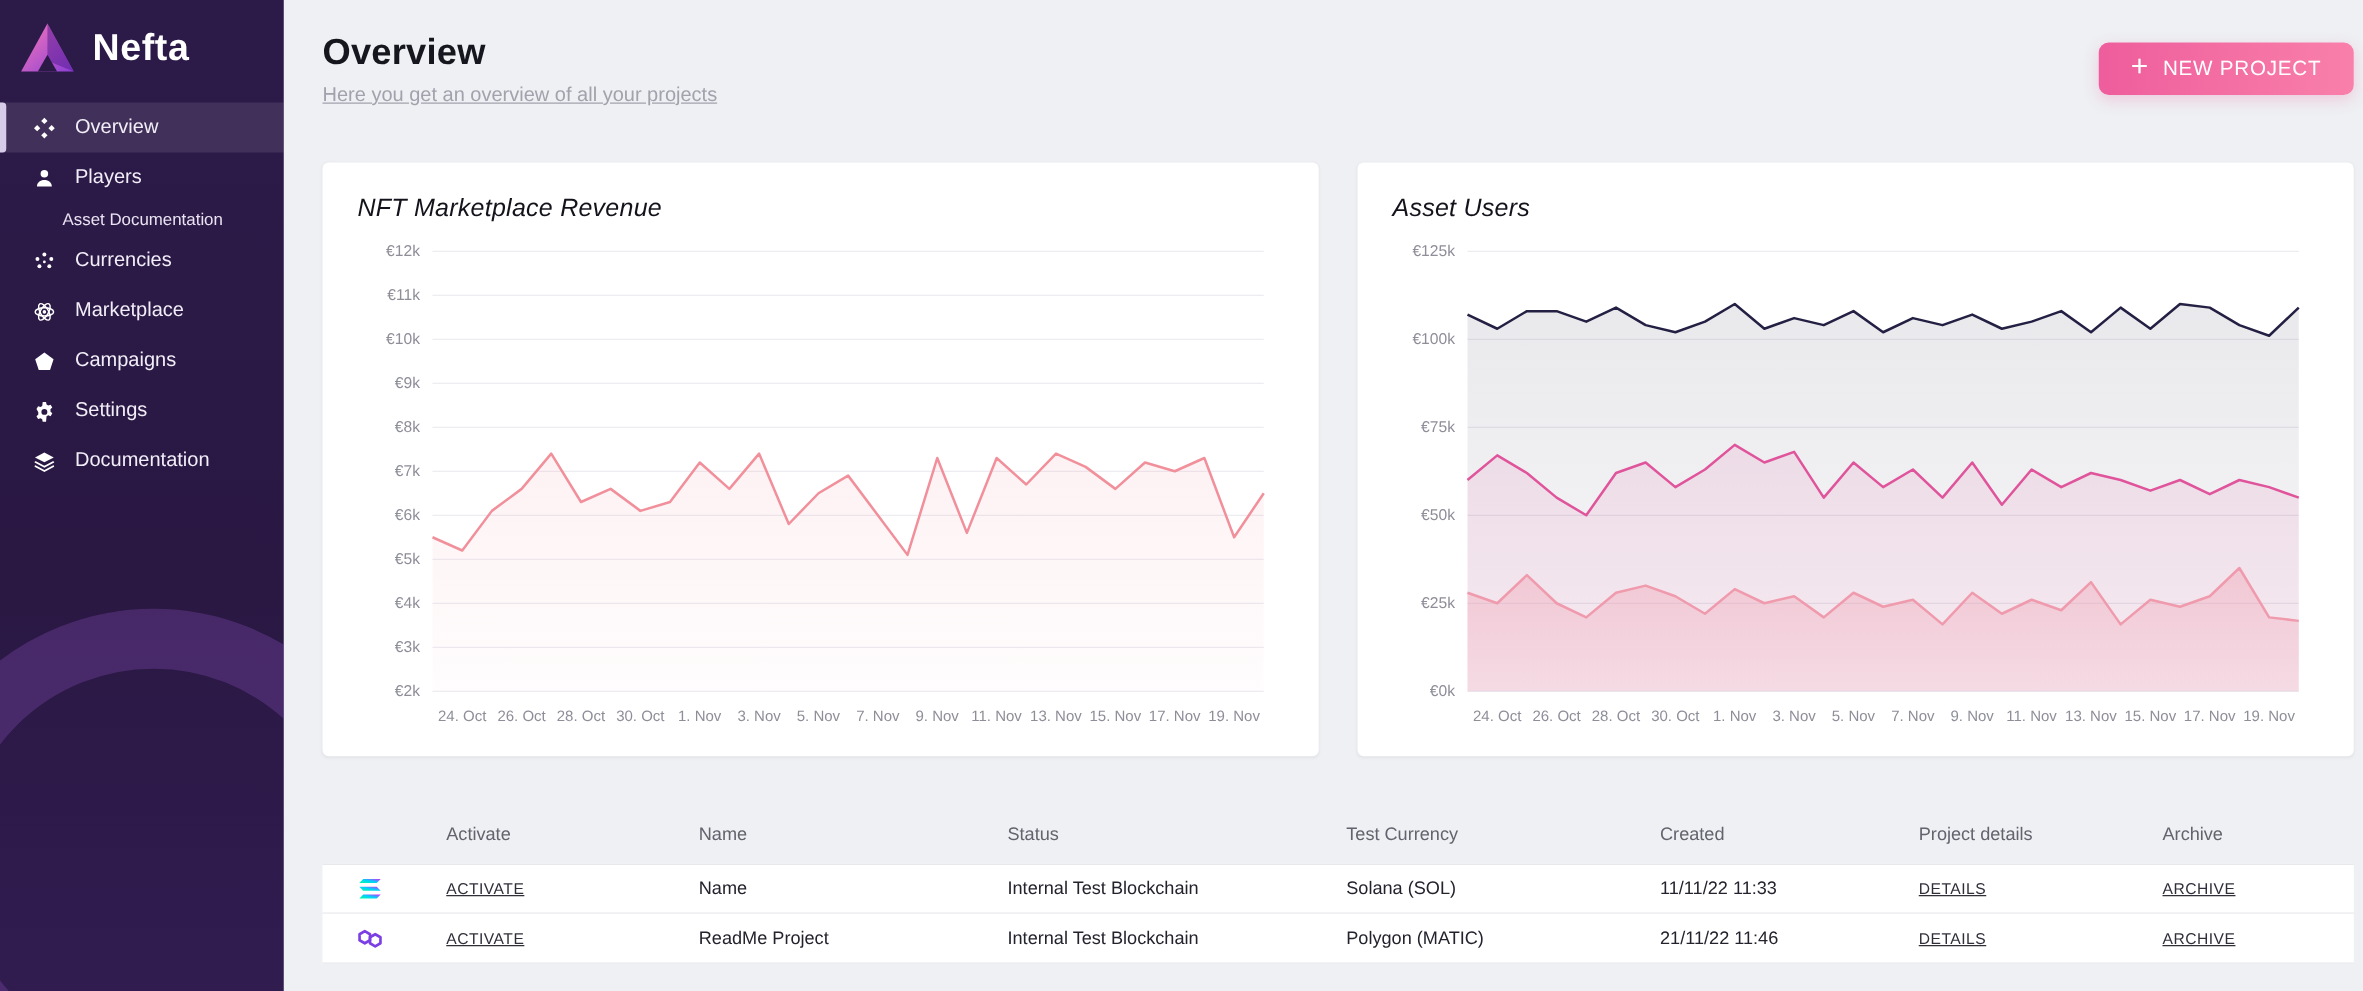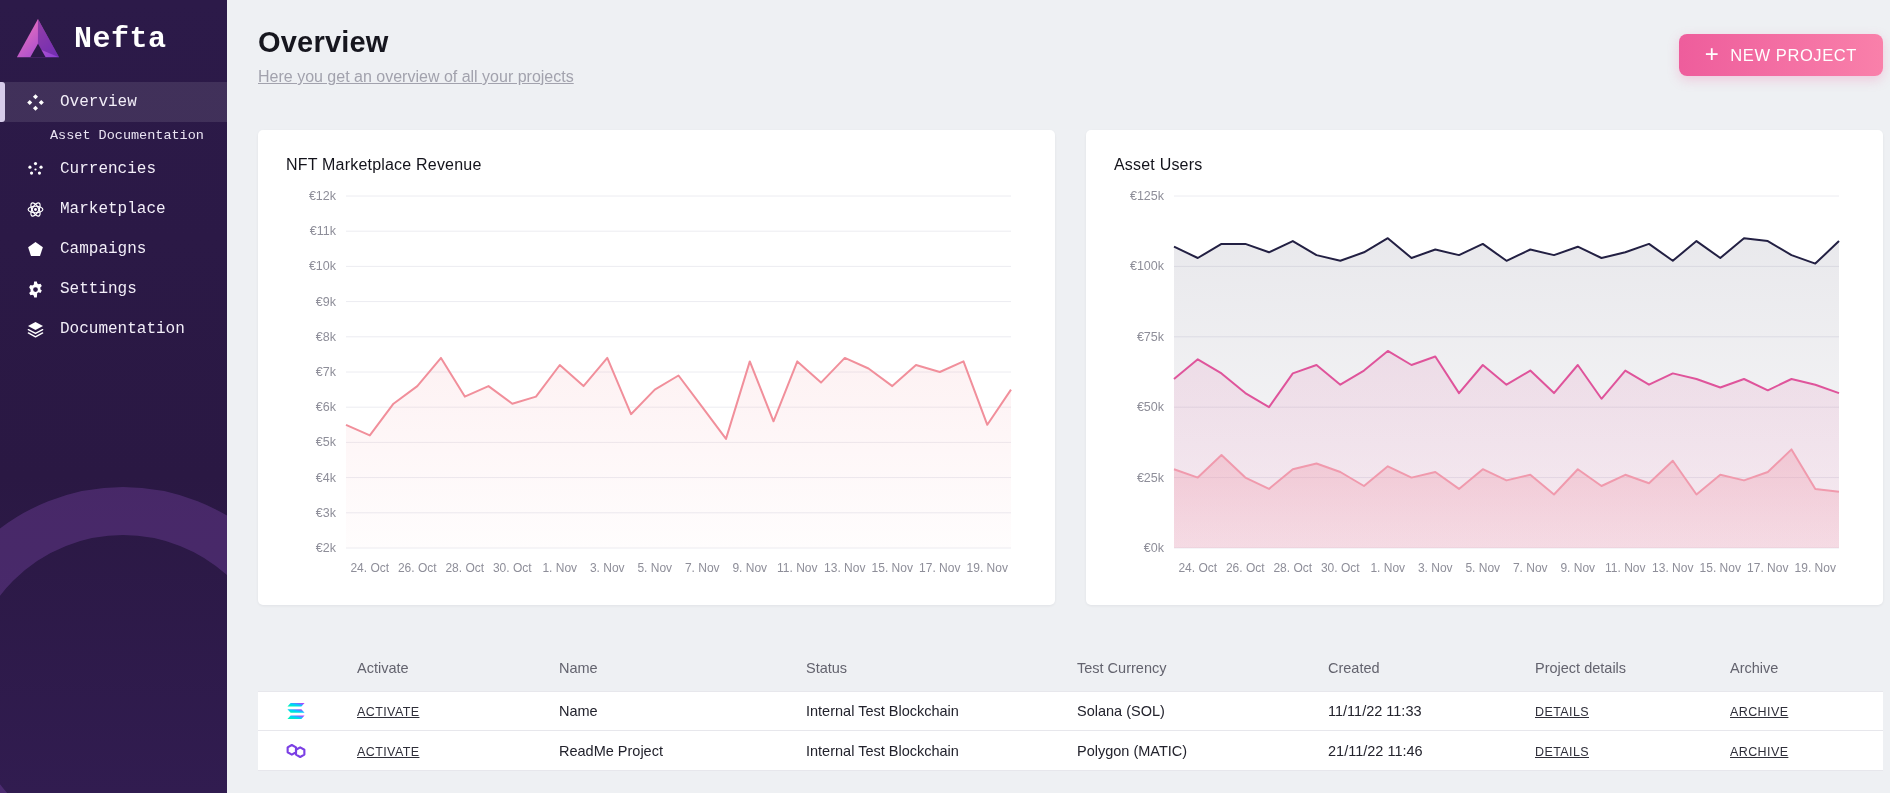--- a/index.html
+++ b/index.html
@@ -8,21 +8,21 @@
     width:1890px; height:793px; overflow:hidden;
     background:#eef0f3;
     font-family:"Liberation Sans", sans-serif;
   }
   .app { display:flex; width:100%; height:100%; }
 
   
   .sidebar {
     position:relative; width:227px; min-width:227px; height:100%;
     background:linear-gradient(180deg,#2c1a49 0%, #2a1843 60%, #311c50 100%);
-    color:#fff; overflow:hidden;font-family:Liberation Mono, monospace;
+    color:#fff; overflow:hidden;
   }
   .sidebar::after{
     content:''; position:absolute; left:-80px; bottom:-100px;
     width:310px; height:310px; border-radius:50%;
     border:48px solid rgba(140,80,190,0.30);
     pointer-events:none;
   }
   .logo { display:flex; align-items:center; gap:12px; padding:16px 0 20px 12px; cursor:pointer; }
   .brand-name { font-size:30px; font-weight:600; letter-spacing:.5px; color:#fff; }
   .nav-item {
@@ -55,21 +55,21 @@
     box-shadow:0 4px 12px rgba(238,93,156,0.25);
   }
   .plus-glyph { font-size:24px; font-weight:400; line-height:1; transform:translateY(-1px); }
 
   
   .cards { display:flex; gap:31px; margin-top:44px; }
   .card {
     width:797px; height:475px; background:#fff; border-radius:5px;
     box-shadow:0 1px 3px rgba(20,20,40,0.06); padding:26px 28px 10px;
   }
-  .card h2 { margin:0 0 8px; font-size:16px; font-weight:500; color:#13131b; letter-spacing:.2px; }
+  .card h2 { margin:0 0 8px; font-size:20px; font-weight:500; color:#13131b; letter-spacing:.2px;font-style:italic; }
   .card svg { display:block; }
   .card svg text { font-family:"Liberation Sans", sans-serif; }
 
   
   .table { margin-top:40px; }
   .thead, .trow {
     display:grid;
     grid-template-columns:99px 202px 247px 271px 251px 207px 195px 1fr;
     align-items:center;
   }
@@ -107,20 +107,29 @@
         <div class="nav-item active">
           <span class="nav-icon">
             <svg viewBox="0 0 24 24" width="19" height="19" fill="#fff">
               <path d="M12 1.5l3.2 3.2L12 7.9 8.8 4.7z"></path>
               <path d="M4.7 8.8l3.2 3.2-3.2 3.2-3.2-3.2z"></path>
               <path d="M19.3 8.8l3.2 3.2-3.2 3.2-3.2-3.2z"></path>
               <path d="M12 16.1l3.2 3.2-3.2 3.2-3.2-3.2z"></path>
             </svg>
           </span>
           <span class="nav-label">Overview</span>
+        </div>
+        <div class="nav-item">
+          <span class="nav-icon">
+            <svg viewBox="0 0 24 24" width="19" height="19" fill="#fff">
+              <circle cx="12" cy="7.5" r="3.8"></circle>
+              <path d="M4.5 20.5c0-4.2 3.3-6.6 7.5-6.6s7.5 2.4 7.5 6.6z"></path>
+            </svg>
+          </span>
+          <span class="nav-label">Players</span>
         </div>
         <div class="sub-item">Asset Documentation</div>
         <div class="nav-item">
           <span class="nav-icon">
             <svg viewBox="0 0 24 24" width="19" height="19" fill="#fff">
               <circle cx="12" cy="4.5" r="2"></circle>
               <circle cx="5" cy="9" r="2"></circle>
               <circle cx="19" cy="9" r="2"></circle>
               <circle cx="7" cy="16.5" r="2"></circle>
               <circle cx="17" cy="16.5" r="2"></circle>

